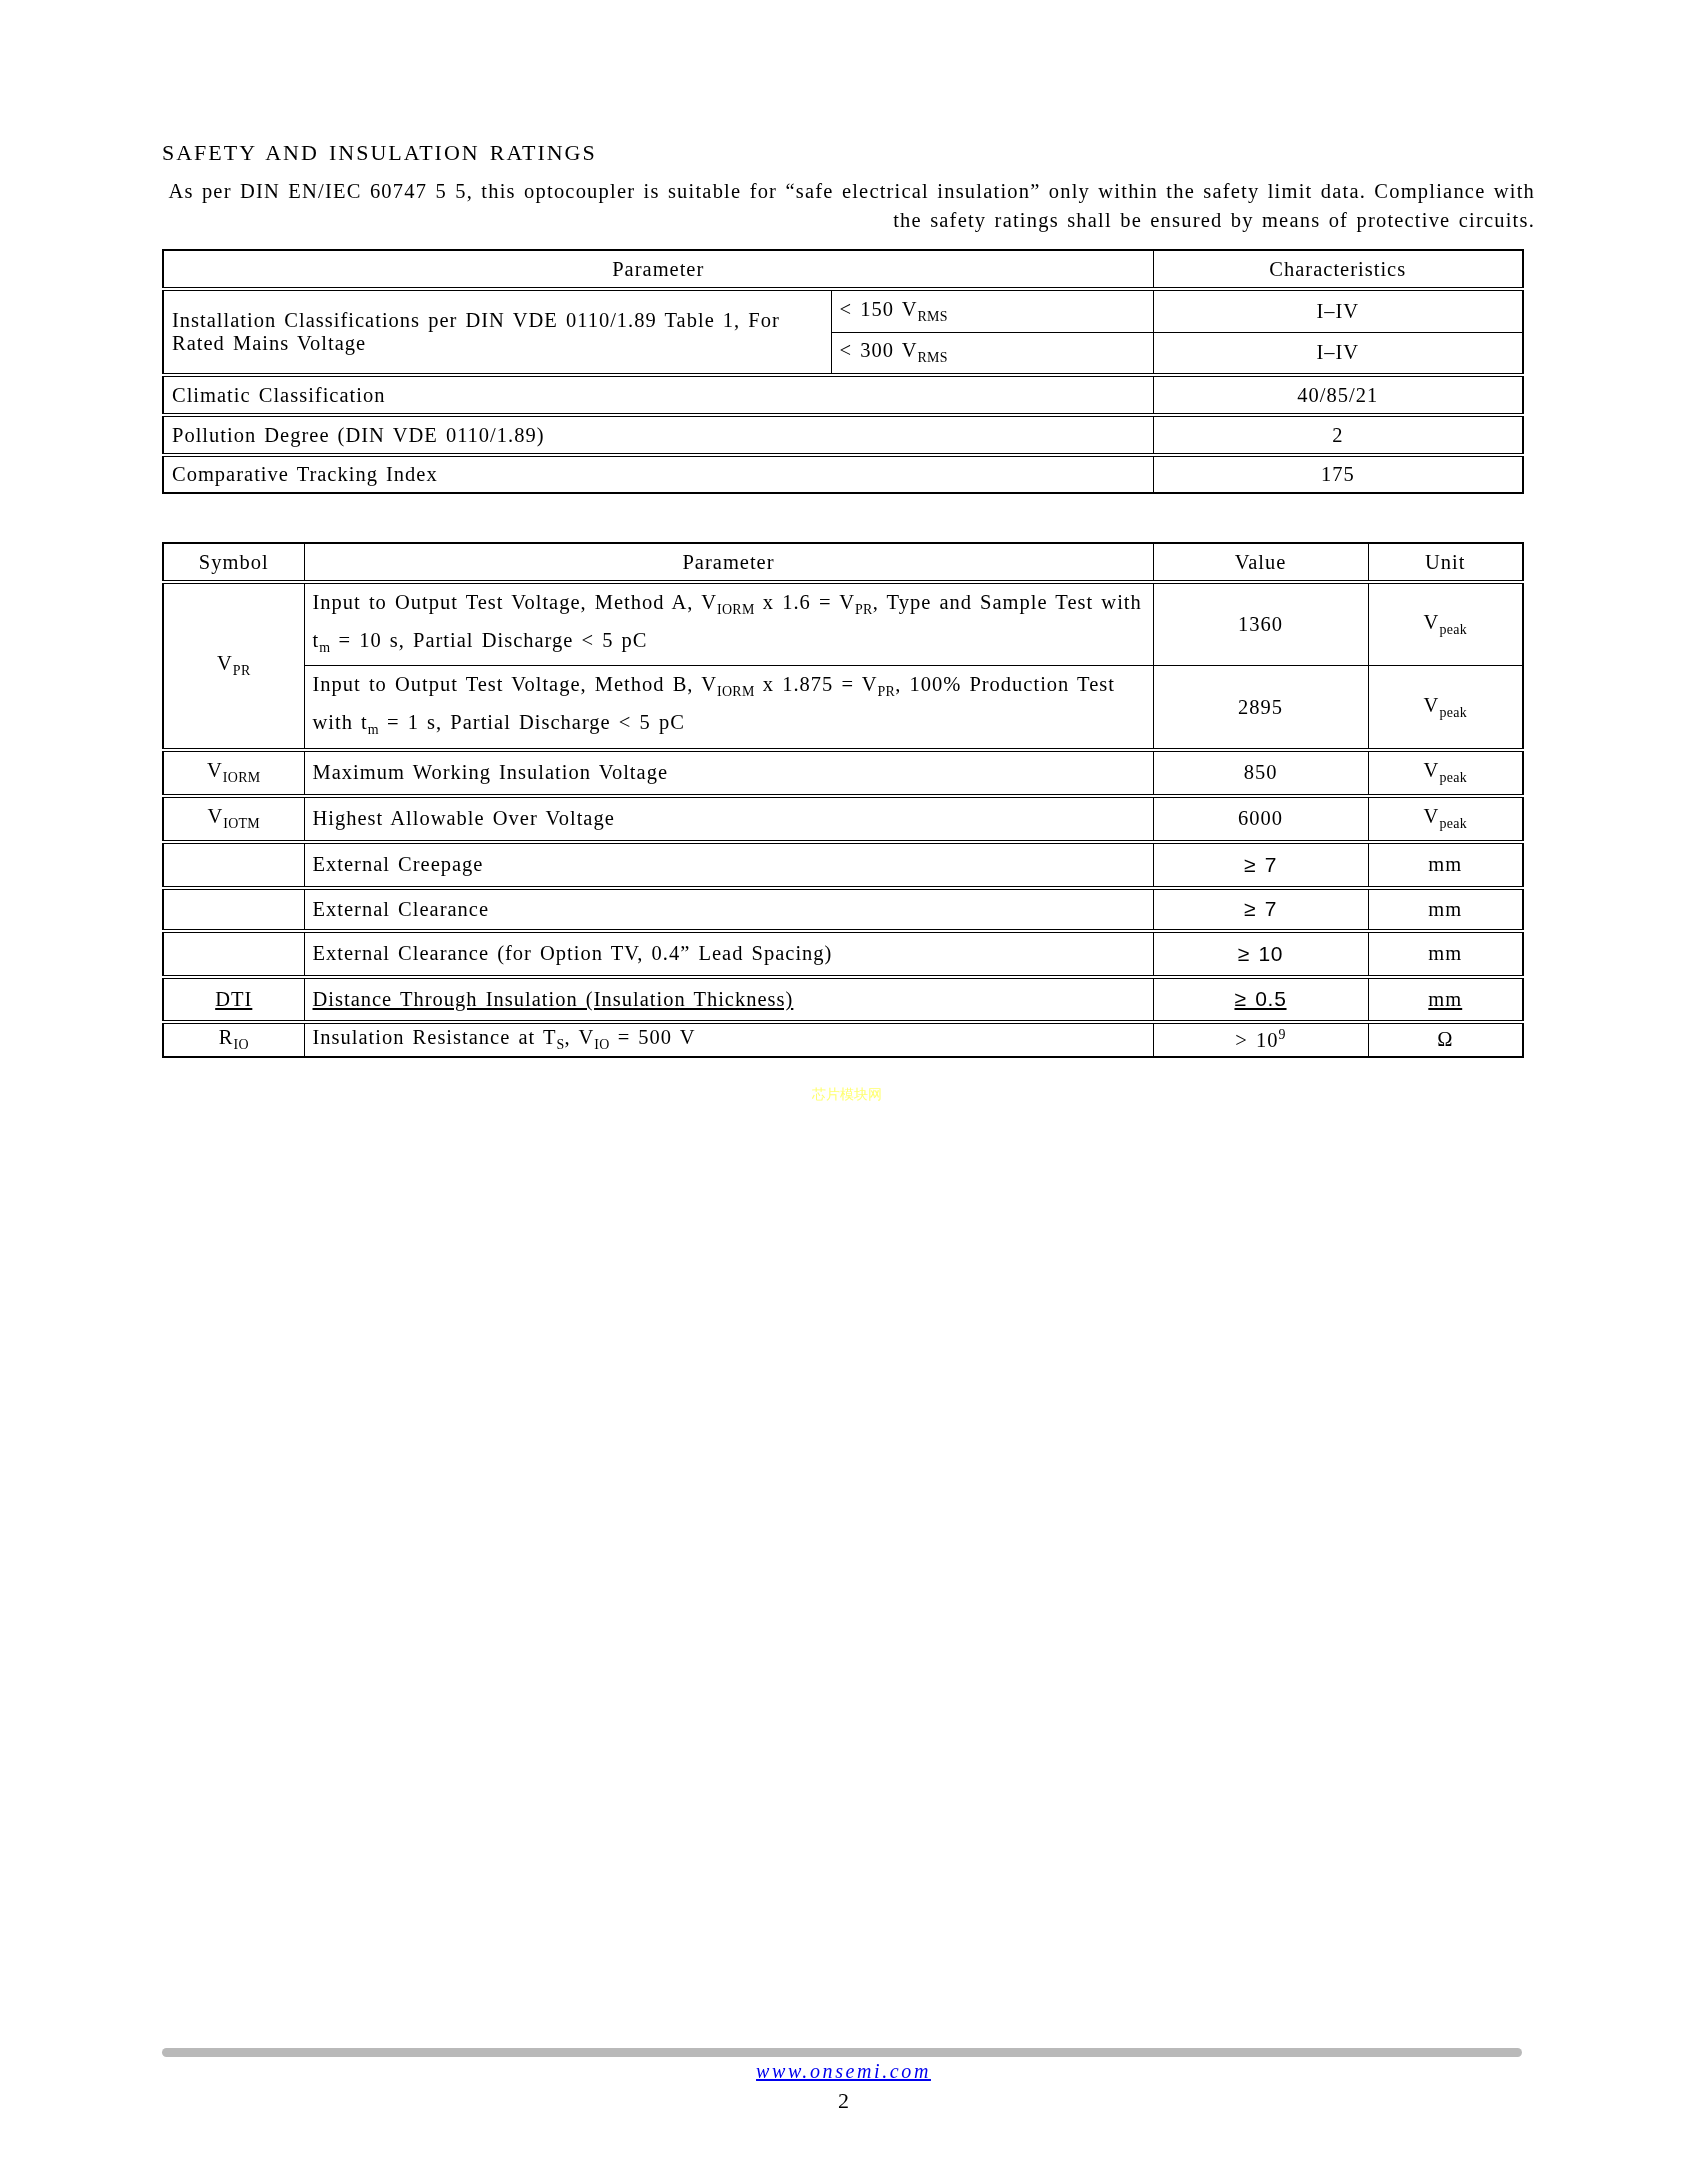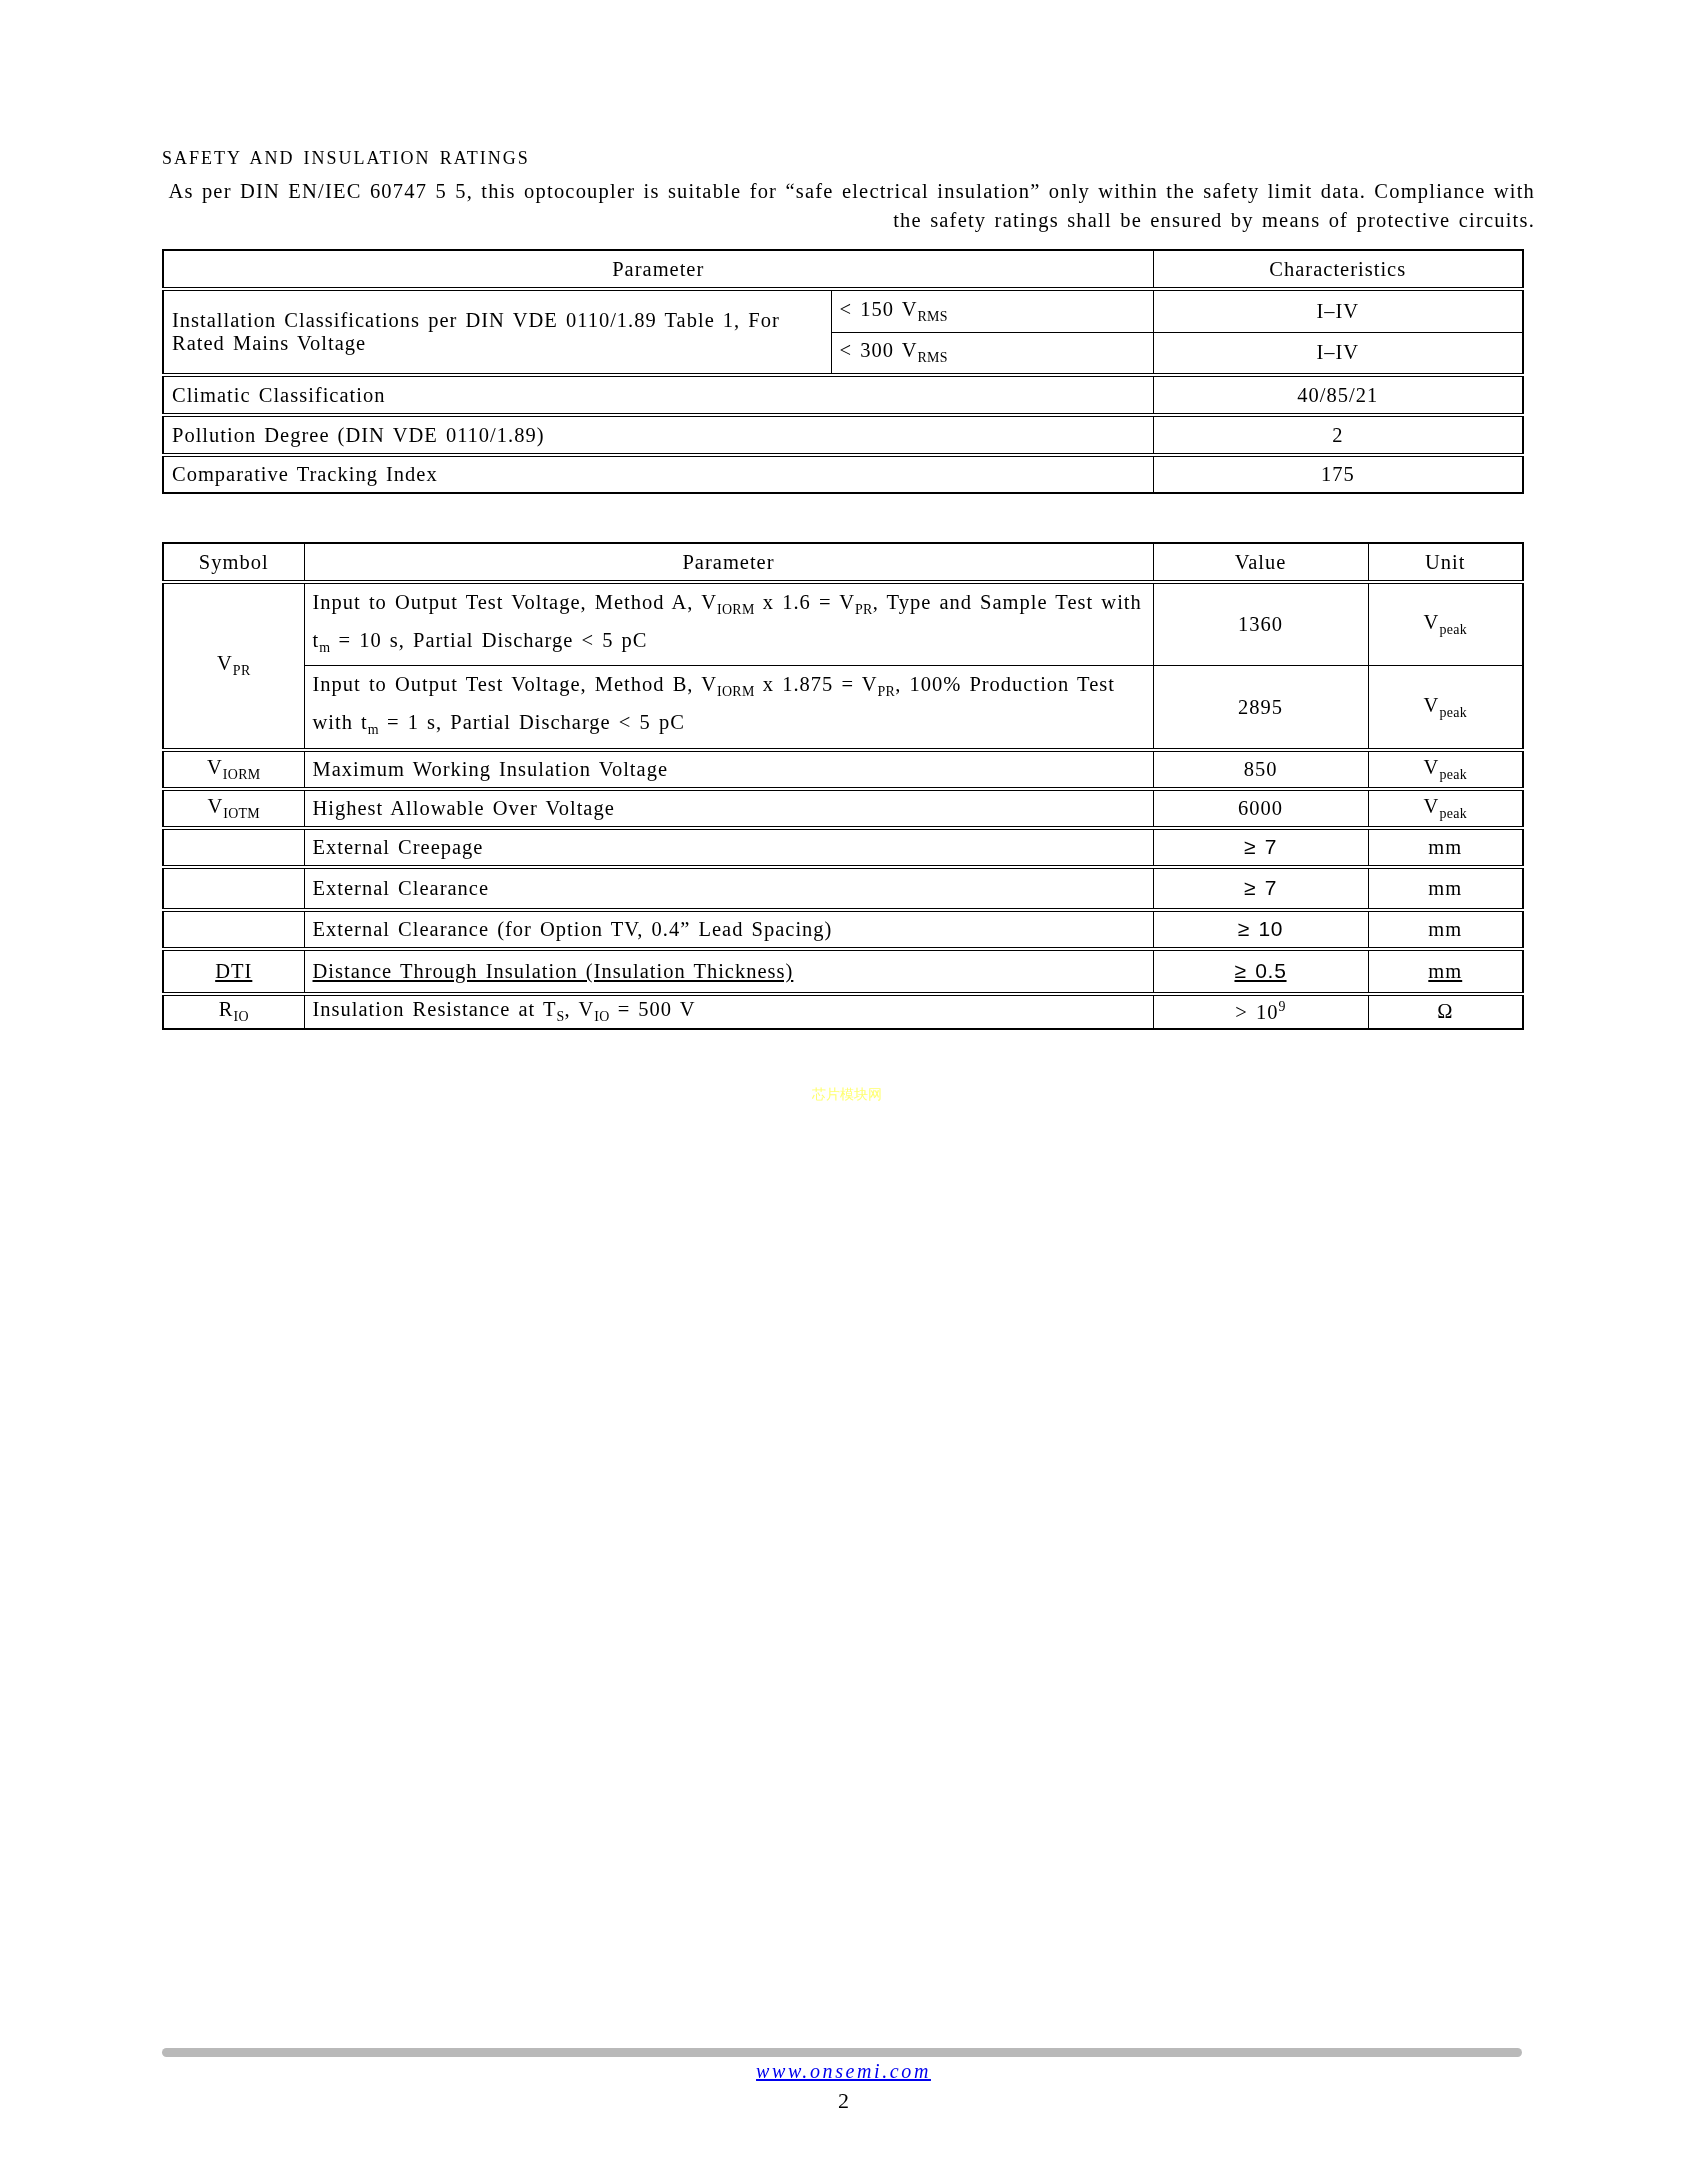--- a/index.html
+++ b/index.html
@@ -5,22 +5,22 @@
   html,body{margin:0;padding:0;background:#ffffff;}
   .page{
     position:relative;width:1687px;height:2183px;background:#ffffff;
     font-family:"Liberation Serif","DejaVu Serif",serif;color:#000;
   }
   .title{
     position:absolute;top:64px;left:0;width:100%;text-align:center;
     font-size:26.5px;letter-spacing:6.6px;word-spacing:2.6px;
   }
   .heading{
-    position:absolute;left:162px;top:148px;
-    font-size:18px;letter-spacing:2px;word-spacing:2.6px;
+    position:absolute;left:162px;top:140px;
+    font-size:22px;letter-spacing:2px;word-spacing:2.6px;
   }
   .intro{
     position:absolute;left:162px;top:177px;width:1373px;
     font-size:20.5px;letter-spacing:1.2px;word-spacing:2px;line-height:29px;text-align:right;
   }
   .twrap1{position:absolute;left:162px;top:249px;}
   .twrap2{position:absolute;left:162px;top:542px;}
   table.t{
     border-collapse:collapse;table-layout:fixed;width:1360px;
     border:2px solid #000;
@@ -36,21 +36,21 @@
   td.lbl{text-align:left;}
   td.ctr{text-align:center;padding-left:2.6px;padding-right:2.6px;}
   td.param{line-height:30px;}
   td.sans{
     font-family:"Liberation Sans","DejaVu Sans",sans-serif;
     font-weight:600;font-size:21px;letter-spacing:0.7px;
   }
   sub{font-size:0.68em;letter-spacing:0.3px;}
   sup{font-size:0.68em;letter-spacing:0.3px;}
   .h59{height:39px;} .h60{height:40px;} .h58{height:38px;}
-  .h65{height:43px;} .h69{height:39px;} .h68{height:45px;text-decoration:underline;} .h70{height:34px;}
+  .h65{height:43px;} .h69{height:46px;} .h68{height:45px;text-decoration:underline;} .h70{height:34px;}
   .h114{height:75px;}
   .watermark{
     position:absolute;left:812px;top:1086px;
     font-size:14px;color:#ffff70;white-space:nowrap;
     font-family:"DejaVu Sans",sans-serif;
   }
   .footer-bar{
     position:absolute;left:162px;top:2048px;width:1360px;height:8.6px;
     background:#b9b9b9;border-radius:4.6px;
   }

